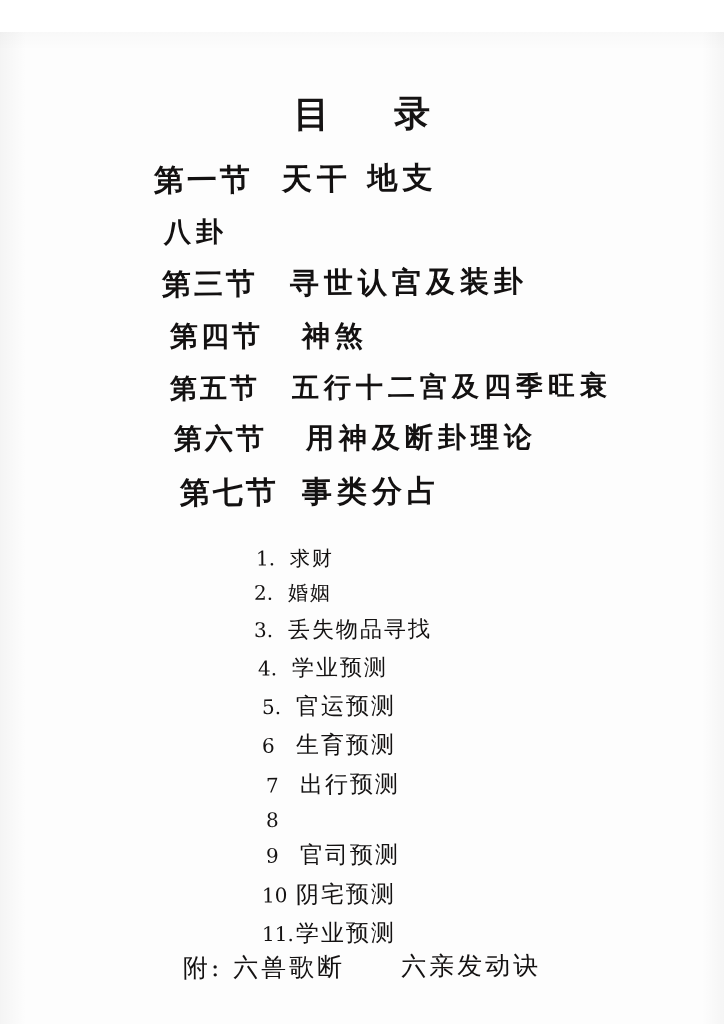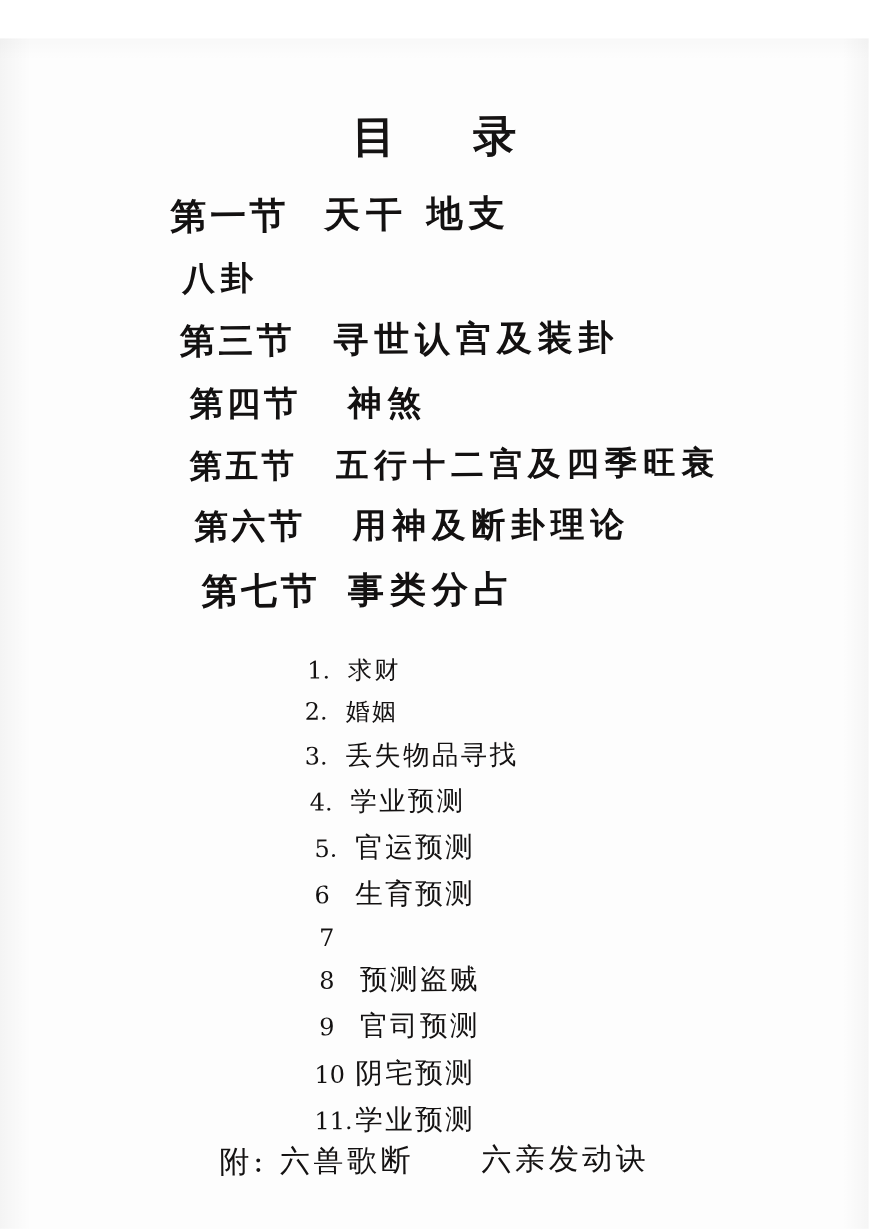--- a/index.html
+++ b/index.html
@@ -49,20 +49,21 @@
     font-weight: 600;
     color: #151313;
     transform: rotate(-0.4deg);
   }
 
   .toc {
     position: absolute;
     top: 126px;
     left: 0;
     width: 640px;
+    padding-left: 12px;
   }
 
   .toc-row {
     display: flex;
     align-items: baseline;
     font-family: "DejaVu Serif", serif;
     font-size: 28px;
     color: #131111;
     margin-bottom: 14px;
     white-space: nowrap;
@@ -223,25 +224,25 @@
       <span class="sub-label">官运预测</span>
     </div>
 
     <div class="sub-item s5">
       <span class="sub-idx">6</span>
       <span class="sub-label">生育预测</span>
     </div>
 
     <div class="sub-item s6">
       <span class="sub-idx">7</span>
+      <span class="sub-label">出行预测</span>
     </div>
 
     <div class="sub-item s7">
       <span class="sub-idx">8</span>
-      <span class="sub-label">预测盗贼</span>
     </div>
 
     <div class="sub-item s8">
       <span class="sub-idx">9</span>
       <span class="sub-label">官司预测</span>
     </div>
 
     <div class="sub-item s9">
       <span class="sub-idx">10</span>
       <span class="sub-label">阴宅预测</span>

